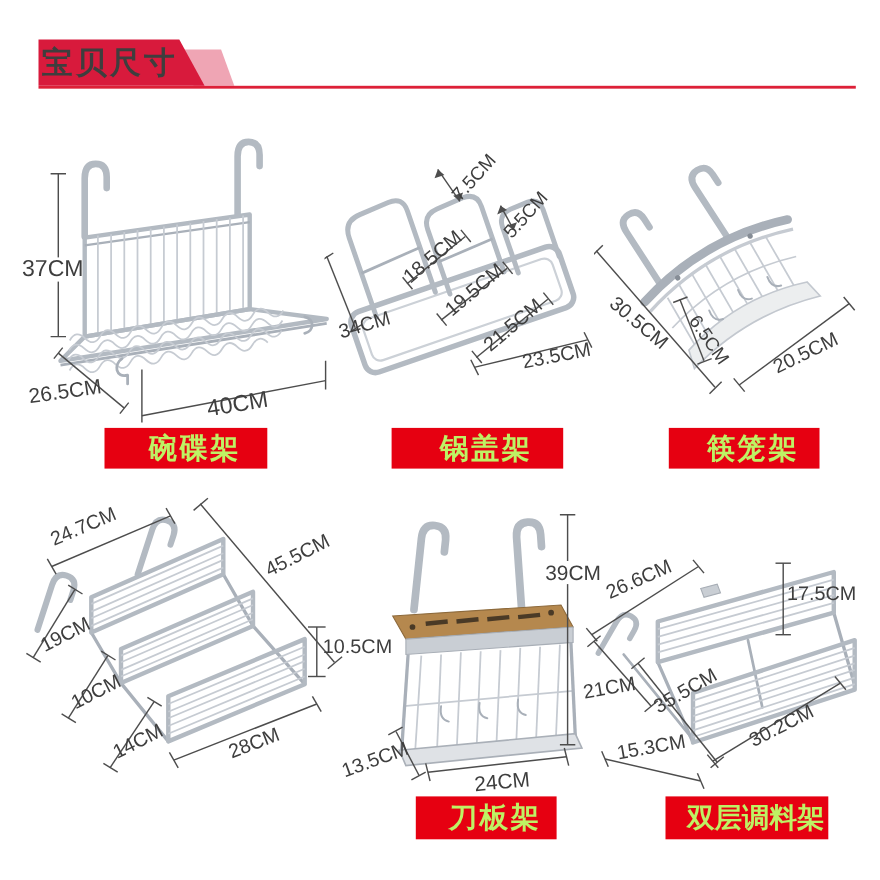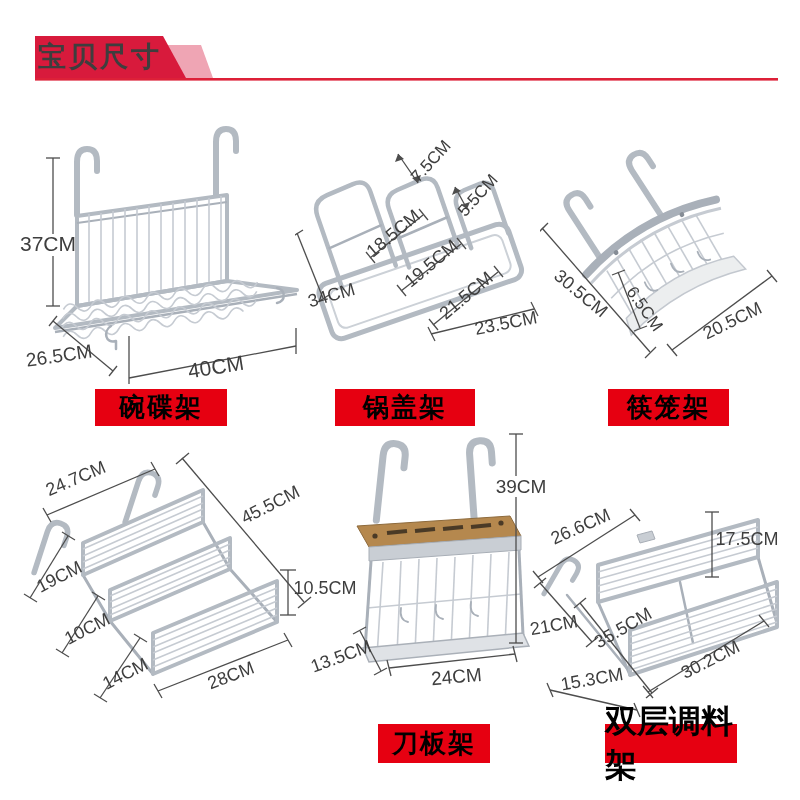--- a/index.html
+++ b/index.html
@@ -1,21 +1,21 @@
 <!DOCTYPE html>
 <html><head>
 <meta charset="utf-8">
 <style>
   html,body{margin:0;padding:0;background:#fff;}
   .page{position:relative;width:800px;height:800px;background:#ffffff;overflow:hidden;
         font-family:"Liberation Sans",sans-serif;}
   .fig{position:absolute;margin:0;padding:0;}
-  .plate{position:absolute;background:#e60011;color:#000000;display:flex;align-items:center;justify-content:center;
-         font-family:"Liberation Serif",serif;font-weight:bold;font-size:26px;letter-spacing:2px;}
-  .plate.tight{letter-spacing:0px;font-size:32px;font-family:Liberation Mono, monospace;}
+  .plate{position:absolute;background:#e60011;color:#bef264;display:flex;align-items:center;justify-content:center;
+         font-family:"Liberation Serif",serif;font-weight:bold;font-size:26px;letter-spacing:2px;padding-left:16px;}
+  .plate.tight{letter-spacing:0px;font-size:25px;font-family:Liberation Mono, monospace;}
   svg{display:block;}
   svg text{font-family:"Liberation Sans",sans-serif;fill:#3e3e3e;}
   .dim line{stroke:#4d4d4d;stroke-width:1.3;}
   .dim polygon{fill:#4d4d4d;stroke:none;}
   .steel{stroke:#b3bac2;fill:none;}
   .steel2{stroke:#a9b0b9;fill:none;}
   .wire{stroke:#c6cbd2;stroke-width:1.6;fill:none;}
   .rnd{stroke-linecap:round;stroke-linejoin:round;}
 </style>
 </head>
@@ -137,21 +137,21 @@
         <text x="38" y="166" text-anchor="middle" font-size="18" transform="rotate(-16 38 166)">34CM</text>
       </g>
       <g class="dim">
         <line x1="136" y1="199" x2="239" y2="174"></line>
         <line x1="133" y1="192" x2="140" y2="206"></line>
           <line x1="236" y1="167" x2="243" y2="181"></line>
         <text x="212" y="194" text-anchor="middle" font-size="18" transform="rotate(-11 212 194)">23.5CM</text>
       </g>
     </svg>
   </figure>
-  <figcaption class="plate" style="left:335px;top:389px;width:140px;height:37px">锅盖架</figcaption>
+  <figcaption class="plate" style="left:356px;top:389px;width:140px;height:37px">锅盖架</figcaption>
 
   <figure class="fig" style="left:540px;top:140px">
     <svg width="260" height="228" viewBox="0 0 260 228">
       <g transform="rotate(-33 110 40)">
         <path class="steel rnd" stroke-width="6" d="M100,75 V22 q0,-12 10,-12 q10,0 10,11 v9" fill="none"></path>
       </g>
       <g transform="rotate(-33 45 82)">
         <path class="steel rnd" stroke-width="6" d="M38,118 V64 q0,-12 10,-12 q10,0 10,11 v9" fill="none"></path>
       </g>
       <g transform="rotate(-30 130 130)">
@@ -275,21 +275,21 @@
       </g>
       <g class="dim">
         <line x1="268" y1="122" x2="268" y2="167"></line>
         <line x1="260" y1="122" x2="276" y2="122"></line>
           <line x1="260" y1="167" x2="276" y2="167"></line>
         <text x="305" y="146" text-anchor="middle" font-size="18">10.5CM</text>
       </g>
     </svg>
   </figure>
 
-  <figure class="fig" style="left:305px;top:426px">
+  <figure class="fig" style="left:305px;top:460px">
     <svg width="250" height="262" viewBox="0 0 250 262">
       <g transform="rotate(6 82 50)">
         <path class="steel rnd" stroke-width="7" d="M76,95 V30 q0,-13 11,-13 q11,0 11,12 v11" fill="none"></path>
       </g>
       <g transform="rotate(-4 172 48)">
         <path class="steel rnd" stroke-width="7" d="M166,92 V28 q0,-13 11,-13 q11,0 11,12 v11" fill="none"></path>
       </g>
       <g>
         <polygon points="52,100 205,90 216,110 64,121" fill="#b5884e" stroke="#8d6a3c" stroke-width="1"></polygon>
         <g stroke="#4a3a26" stroke-width="4">

